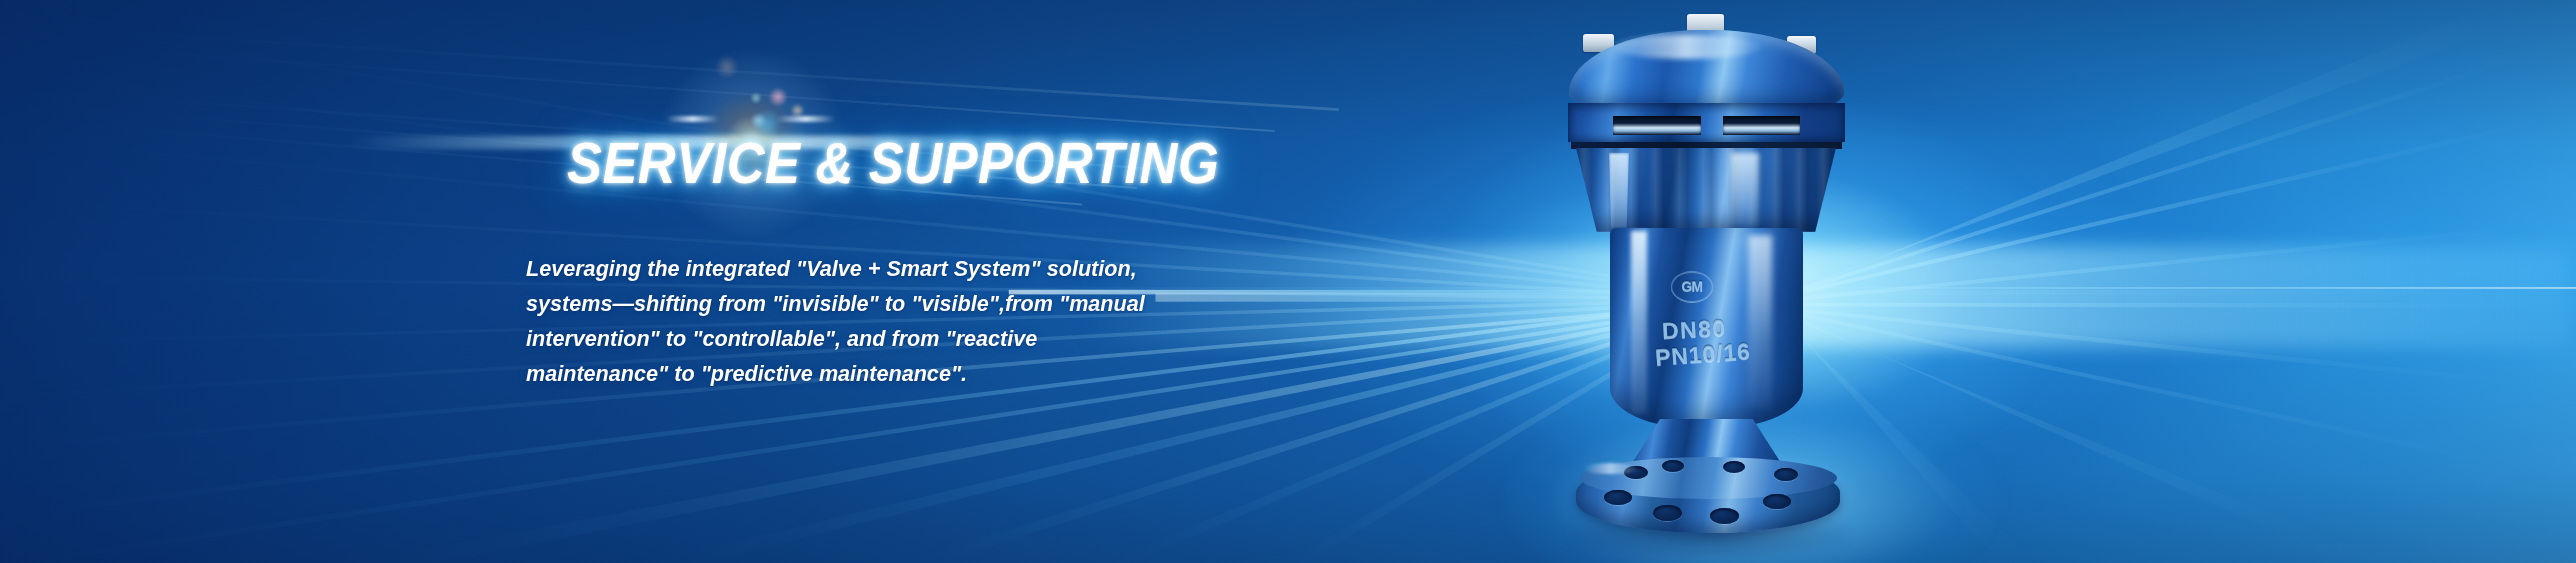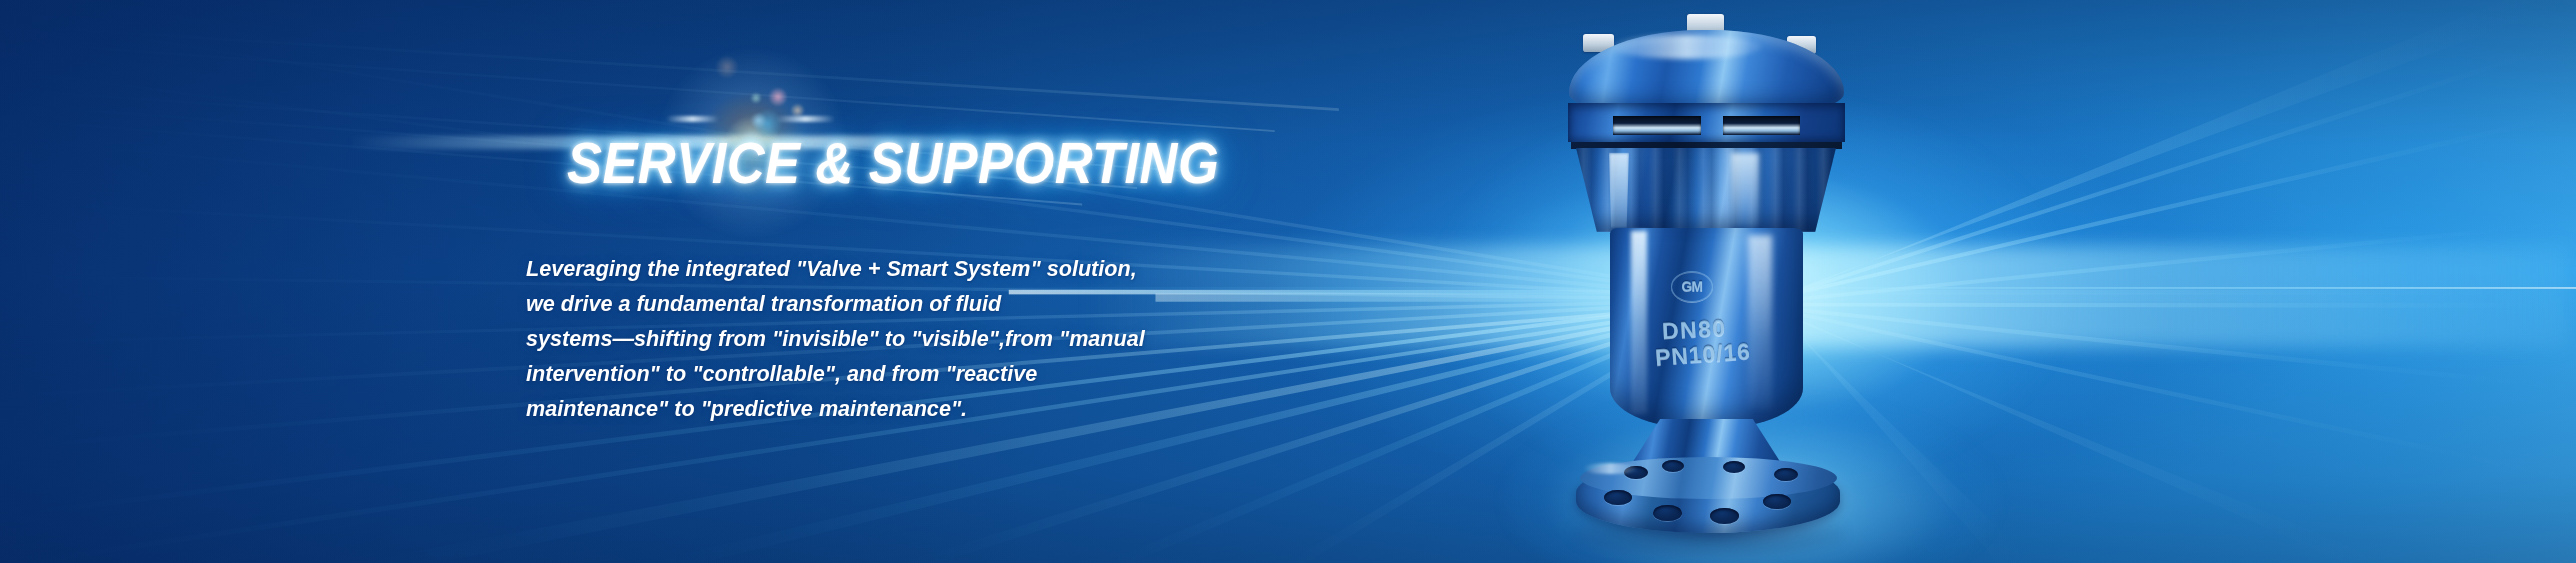--- a/index.html
+++ b/index.html
@@ -450,21 +450,20 @@
   <div class="flare flare-dot fd3"></div>
   <div class="flare flare-dot fd5"></div>
   <div class="flare flare-dot fd4"></div>
 
   <div class="content">
 
     <div class="headline">SERVICE &amp; SUPPORTING</div>
 
     <div class="paragraph">
       <span class="pline">Leveraging the integrated "Valve + Smart System" solution,</span>
-      <span class="pline">we drive a fundamental transformation of fluid</span>
       <span class="pline">systems—shifting from "invisible" to "visible",from "manual</span>
       <span class="pline">intervention" to "controllable", and from "reactive</span>
       <span class="pline">maintenance" to "predictive maintenance".</span>
     </div>
   </div>
 
   <div class="valve-wrap">
     <div class="valve-shadow"></div>
 
     <div class="v-bolt v-bolt-c"></div>

